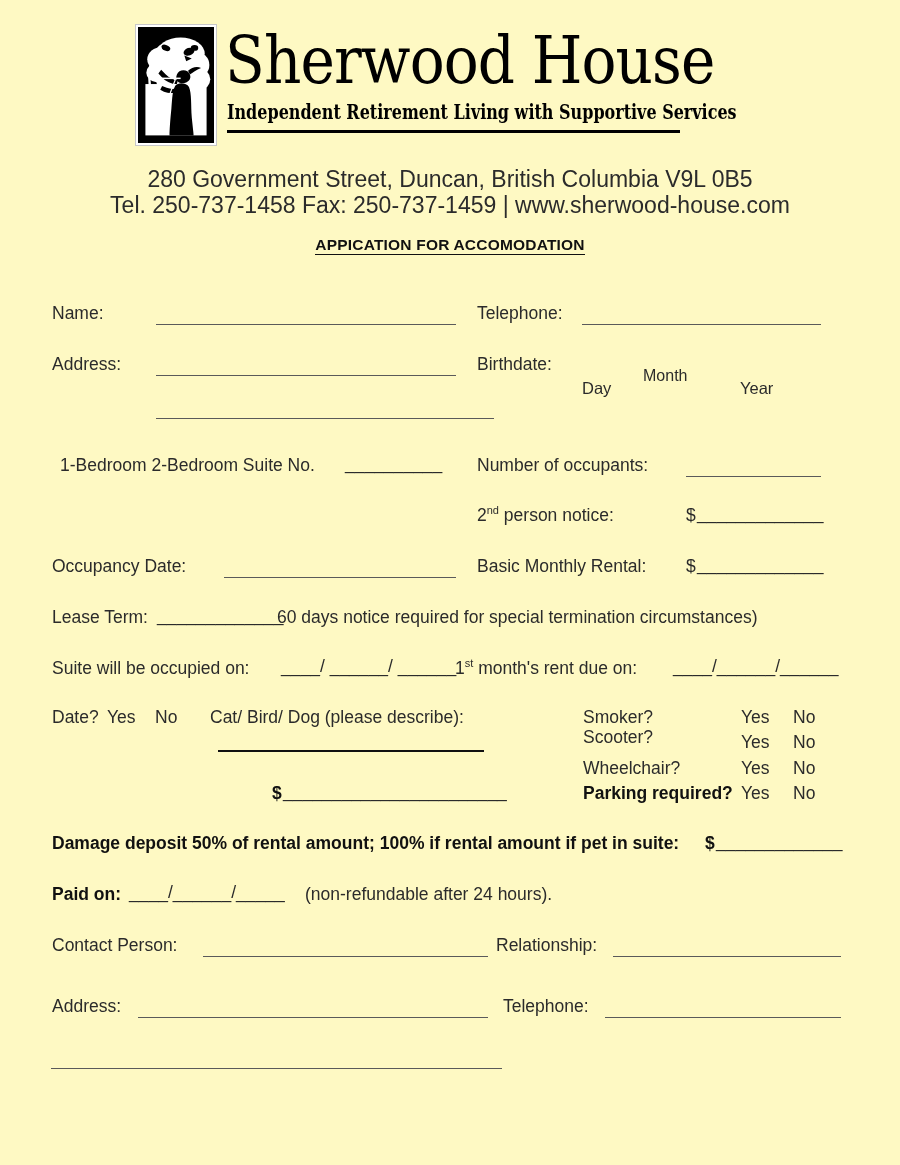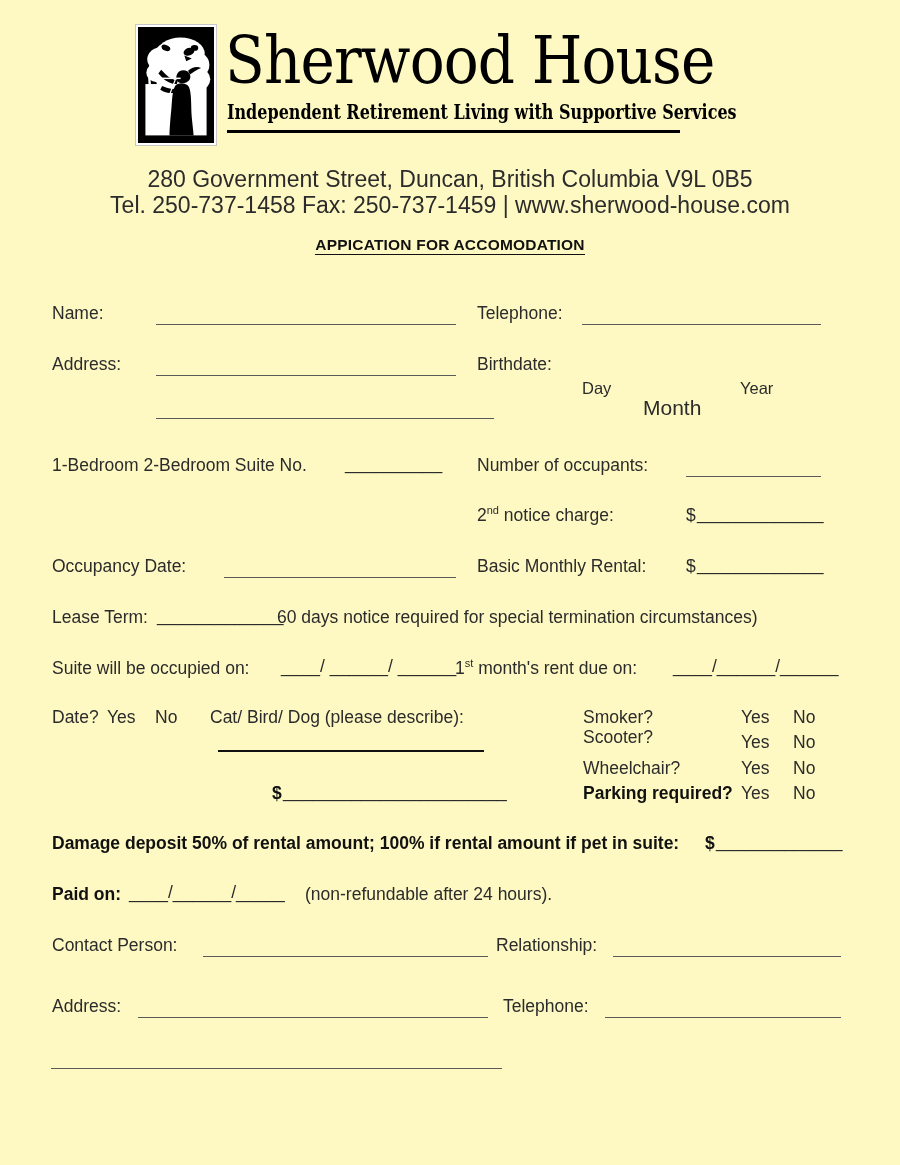--- a/index.html
+++ b/index.html
@@ -135,30 +135,30 @@
 
   <div class="t" style="left:477px;top:303px;">Telephone:</div>
   <div class="rule" style="left:582px;top:324px;width:239px;"></div>
 
   <div class="t" style="left:52px;top:354px;">Address:</div>
   <div class="rule" style="left:156px;top:375px;width:300px;"></div>
   <div class="rule" style="left:156px;top:418px;width:338px;"></div>
 
   <div class="t" style="left:477px;top:354px;">Birthdate:</div>
   <div class="t" style="left:582px;top:378px;font-size:16.5px;">Day</div>
-  <div class="t" style="left:643px;top:398px;font-size:21px;">Month</div>
+  <div class="t" style="left:643px;top:366px;font-size:16px;">Month</div>
   <div class="t" style="left:740px;top:378px;font-size:16.5px;">Year</div>
 
-  <div class="t" style="left:52px;top:455px;">1-Bedroom  2-Bedroom  Suite No.</div>
+  <div class="t" style="left:60px;top:455px;">1-Bedroom  2-Bedroom  Suite No.</div>
   <div class="t" style="left:345px;top:453px;">__________</div>
 
   <div class="t" style="left:477px;top:455px;">Number of occupants:</div>
   <div class="rule" style="left:686px;top:476px;width:135px;"></div>
 
-  <div class="t" style="left:477px;top:505px;"><span>2</span><span class="sup">nd</span><span> notice charge:</span></div>
+  <div class="t" style="left:477px;top:505px;"><span>2</span><span class="sup">nd</span><span> person notice:</span></div>
   <div class="t" style="left:686px;top:505px;">$</div>
   <div class="t" style="left:697px;top:503px;">_____________</div>
 
   <div class="t" style="left:52px;top:556px;">Occupancy Date:</div>
   <div class="rule" style="left:224px;top:577px;width:232px;"></div>
 
   <div class="t" style="left:477px;top:556px;">Basic Monthly Rental:</div>
   <div class="t" style="left:686px;top:556px;">$</div>
   <div class="t" style="left:697px;top:554px;">_____________</div>
 

